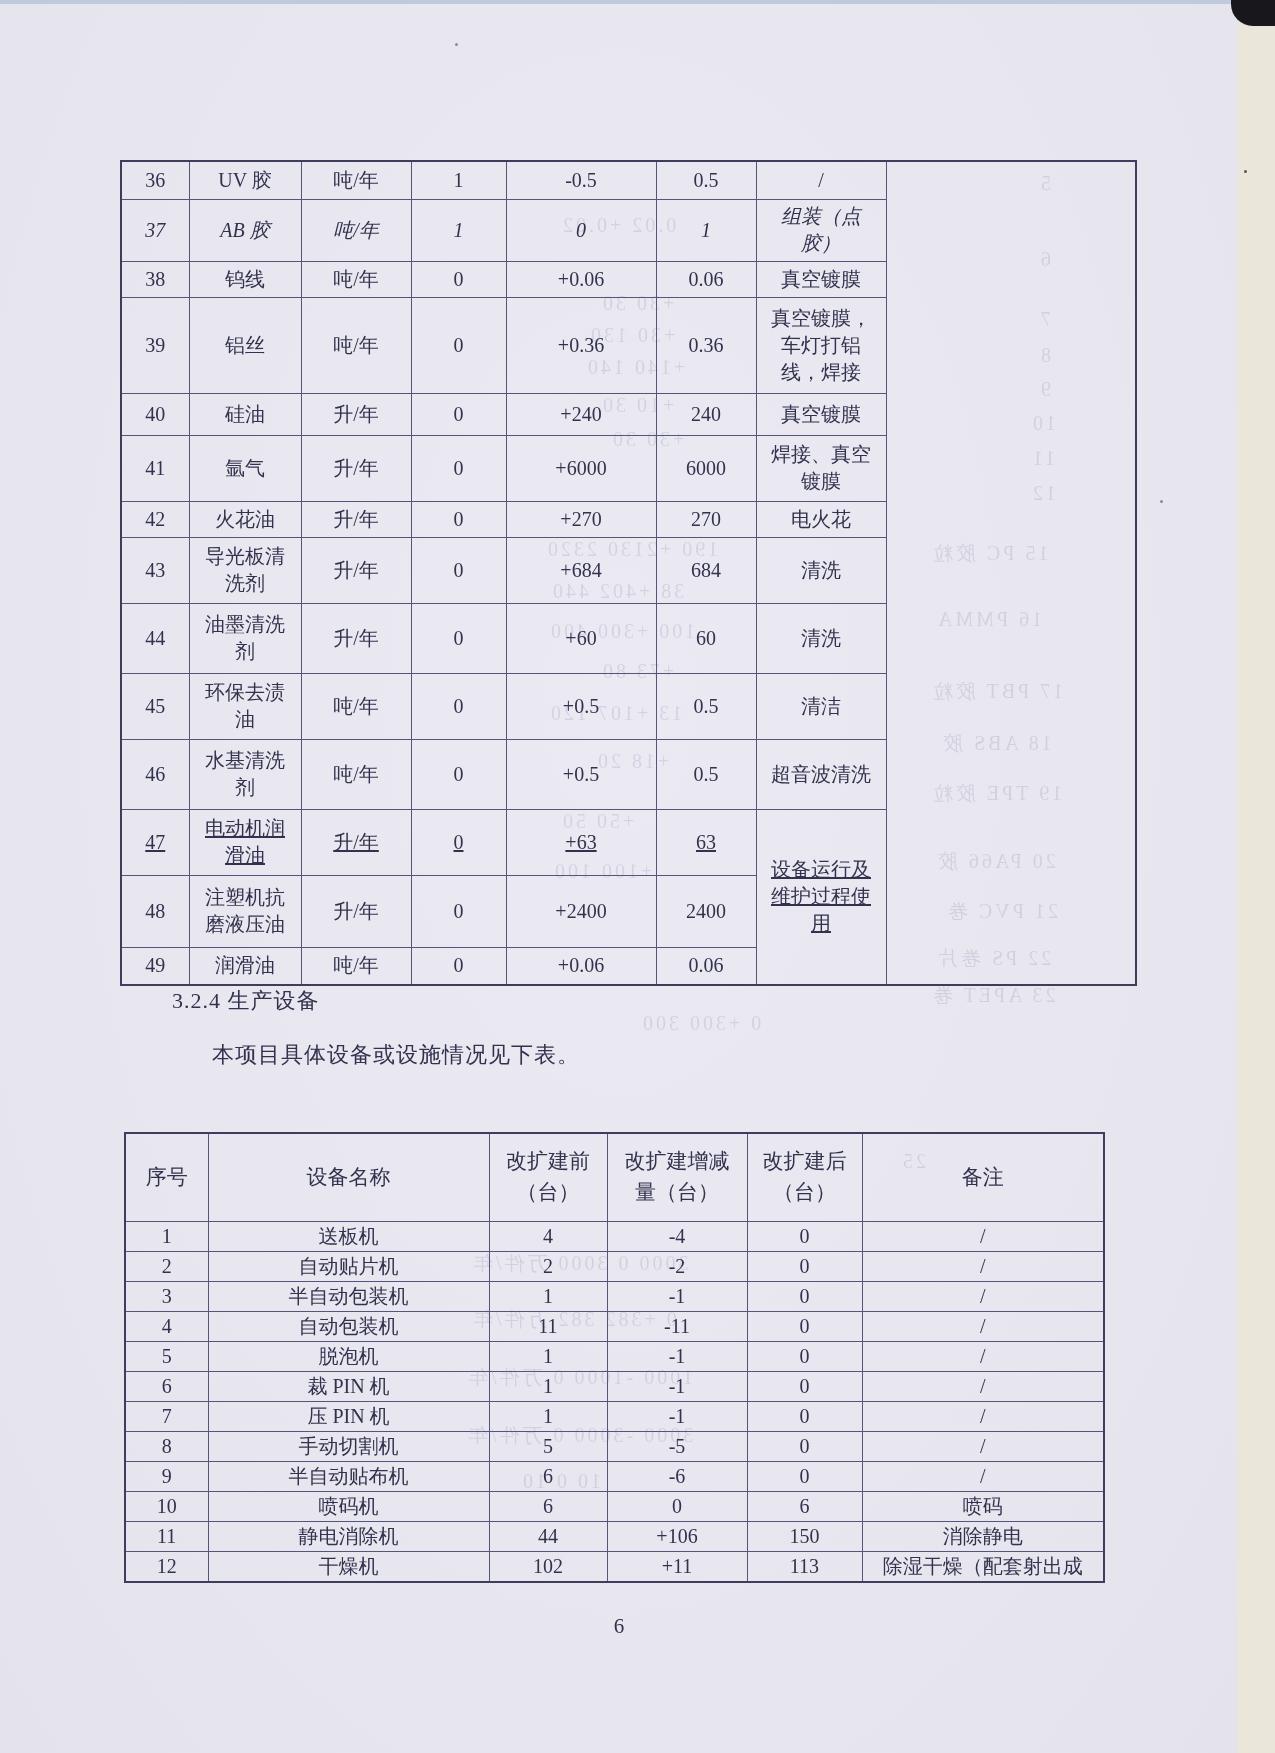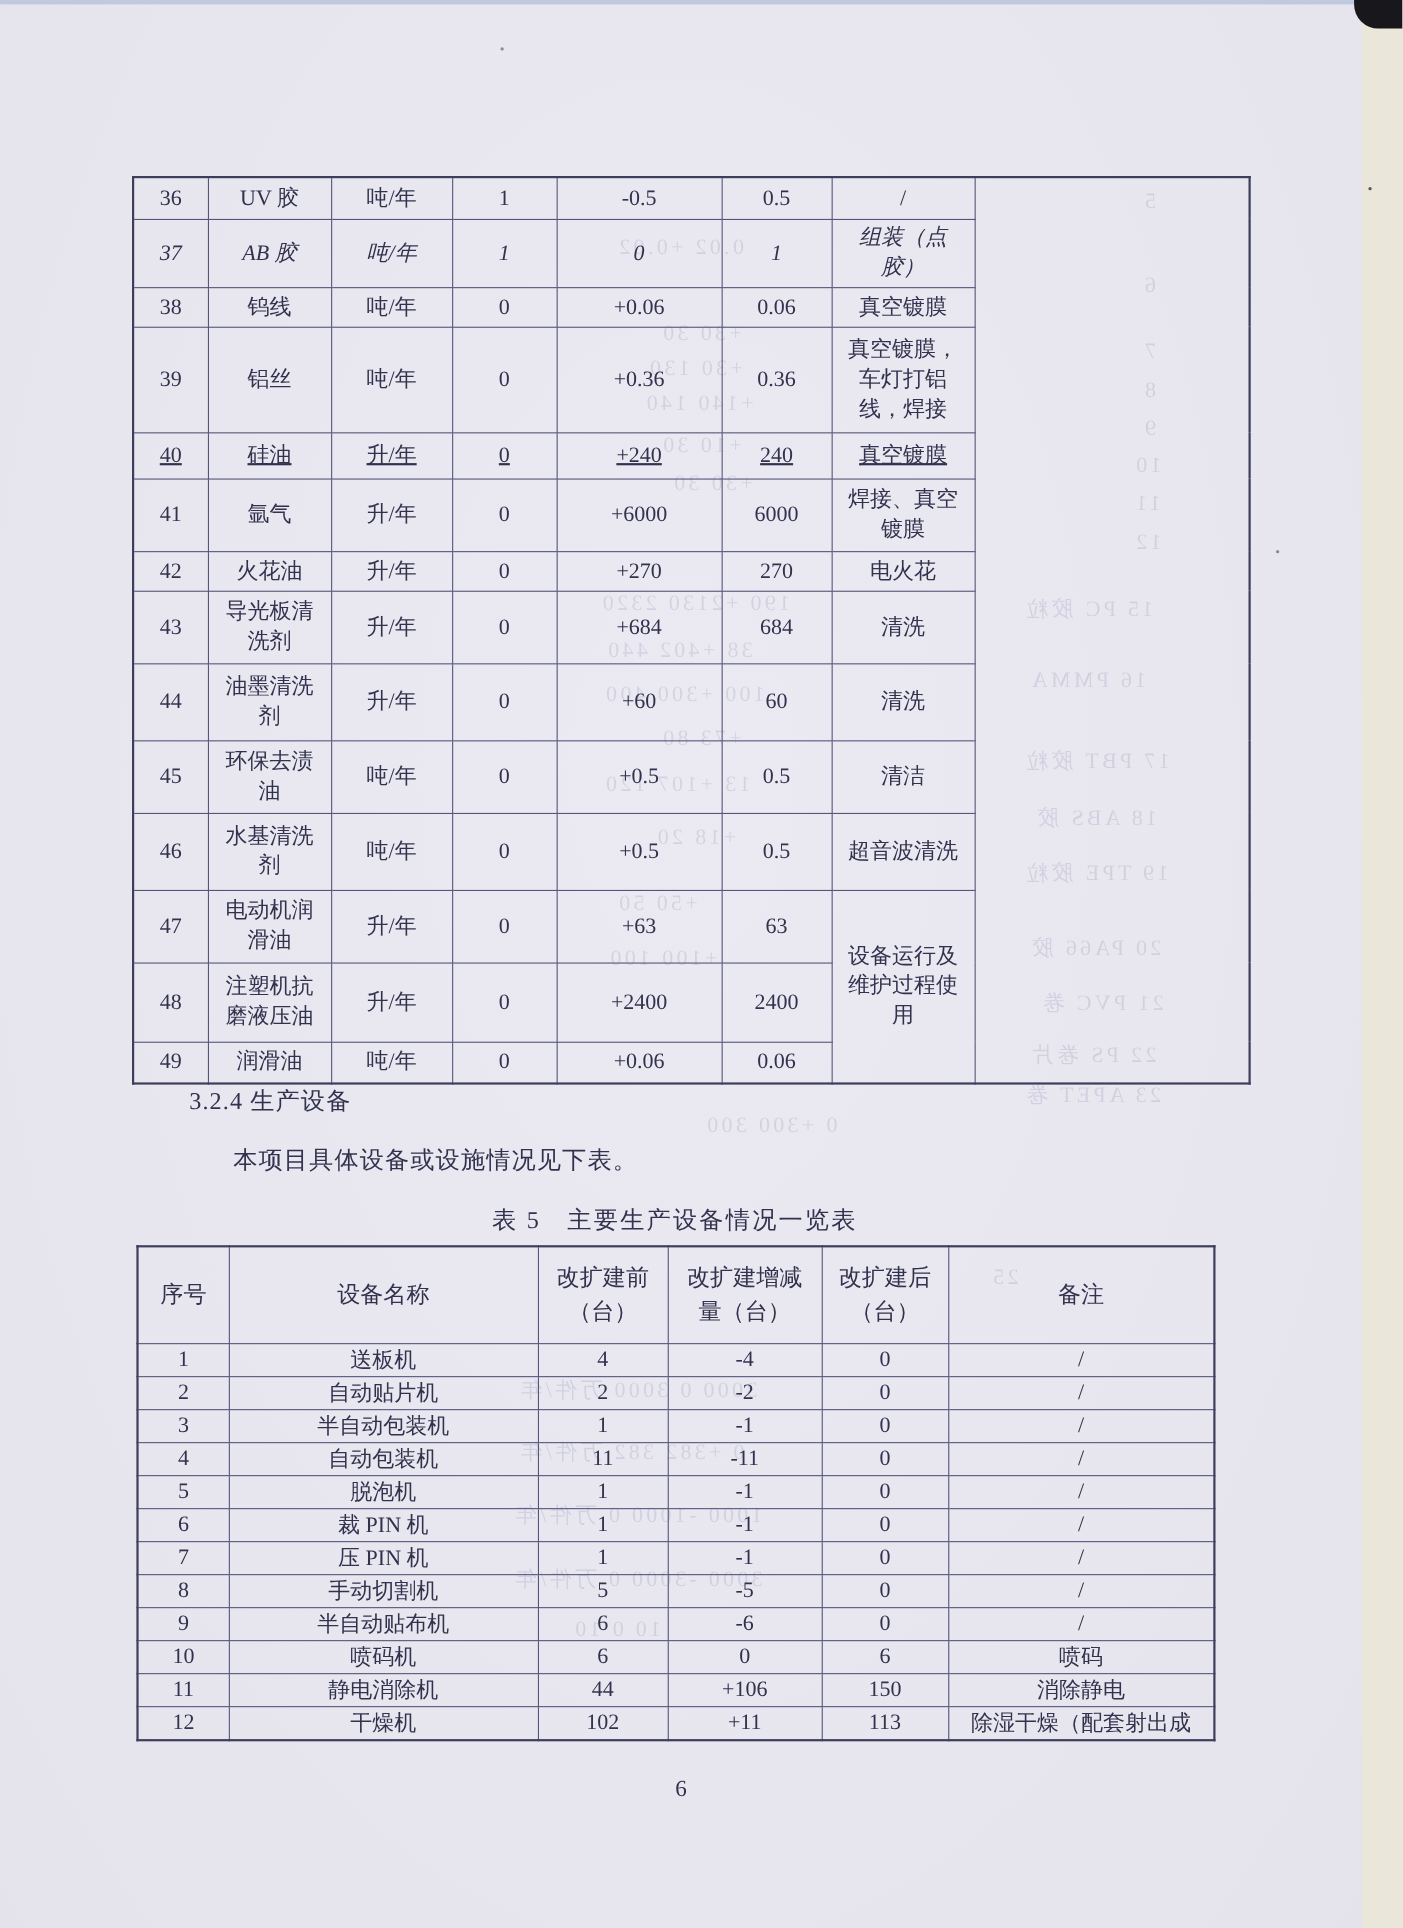--- a/index.html
+++ b/index.html
@@ -37,26 +37,26 @@
   #t1 tr:nth-child(2){height:62px;font-style:italic;}
   #t1 tr:nth-child(3){height:36px;}
   #t1 tr:nth-child(4){height:96px;}
   #t1 tr:nth-child(5){height:42px;}
   #t1 tr:nth-child(6){height:66px;}
   #t1 tr:nth-child(7){height:36px;}
   #t1 tr:nth-child(8){height:66px;padding-left:40px;}
   #t1 tr:nth-child(9){height:70px;}
   #t1 tr:nth-child(10){height:66px;}
   #t1 tr:nth-child(11){height:70px;}
-  #t1 tr:nth-child(12){height:66px;}
+  #t1 tr:nth-child(12){height:66px;text-decoration:underline;}
   #t1 tr:nth-child(13){height:72px;}
   #t1 tr:nth-child(14){height:38px;}
   
   #t1 tr:nth-child(2) td{border-top-color:#7d5570;}
-  #t1 tr:nth-child(5) td{border-top-color:#8a5a62;text-decoration:underline;}
+  #t1 tr:nth-child(5) td{border-top-color:#8a5a62;}
   #t1 tr:nth-child(8) td{border-top-color:#6e4f72;}
   #t1 tr:nth-child(11) td{border-top-color:#5e6a8c;}
   #t1 tr:nth-child(14) td{border-top-color:#7d5570;}
 
   
   .sec-heading{position:absolute;left:172px;top:986px;font-size:22px;letter-spacing:1px;}
   .sec-para{position:absolute;left:168px;top:1040px;font-size:22px;letter-spacing:1px;text-indent:2em;}
   .tbl-title{position:absolute;left:124px;top:1094px;width:979px;text-align:center;font-size:22px;letter-spacing:2px;}
 
   
@@ -266,21 +266,20 @@
           <td>吨/年</td>
           <td>0</td>
           <td>+0.06</td>
           <td>0.06</td>
         </tr>
       </tbody>
   </table>
 
   <div class="sec-heading">3.2.4  生产设备</div>
   <div class="sec-para">本项目具体设备或设施情况见下表。</div>
-  <div class="tbl-title">表 5　主要生产设备情况一览表</div>
 
   <table id="t2">
     <colgroup>
       <col style="width:83px">
         <col style="width:281px">
         <col style="width:118px">
       <col style="width:140px">
         <col style="width:115px">
         <col style="width:242px">
     </colgroup>

